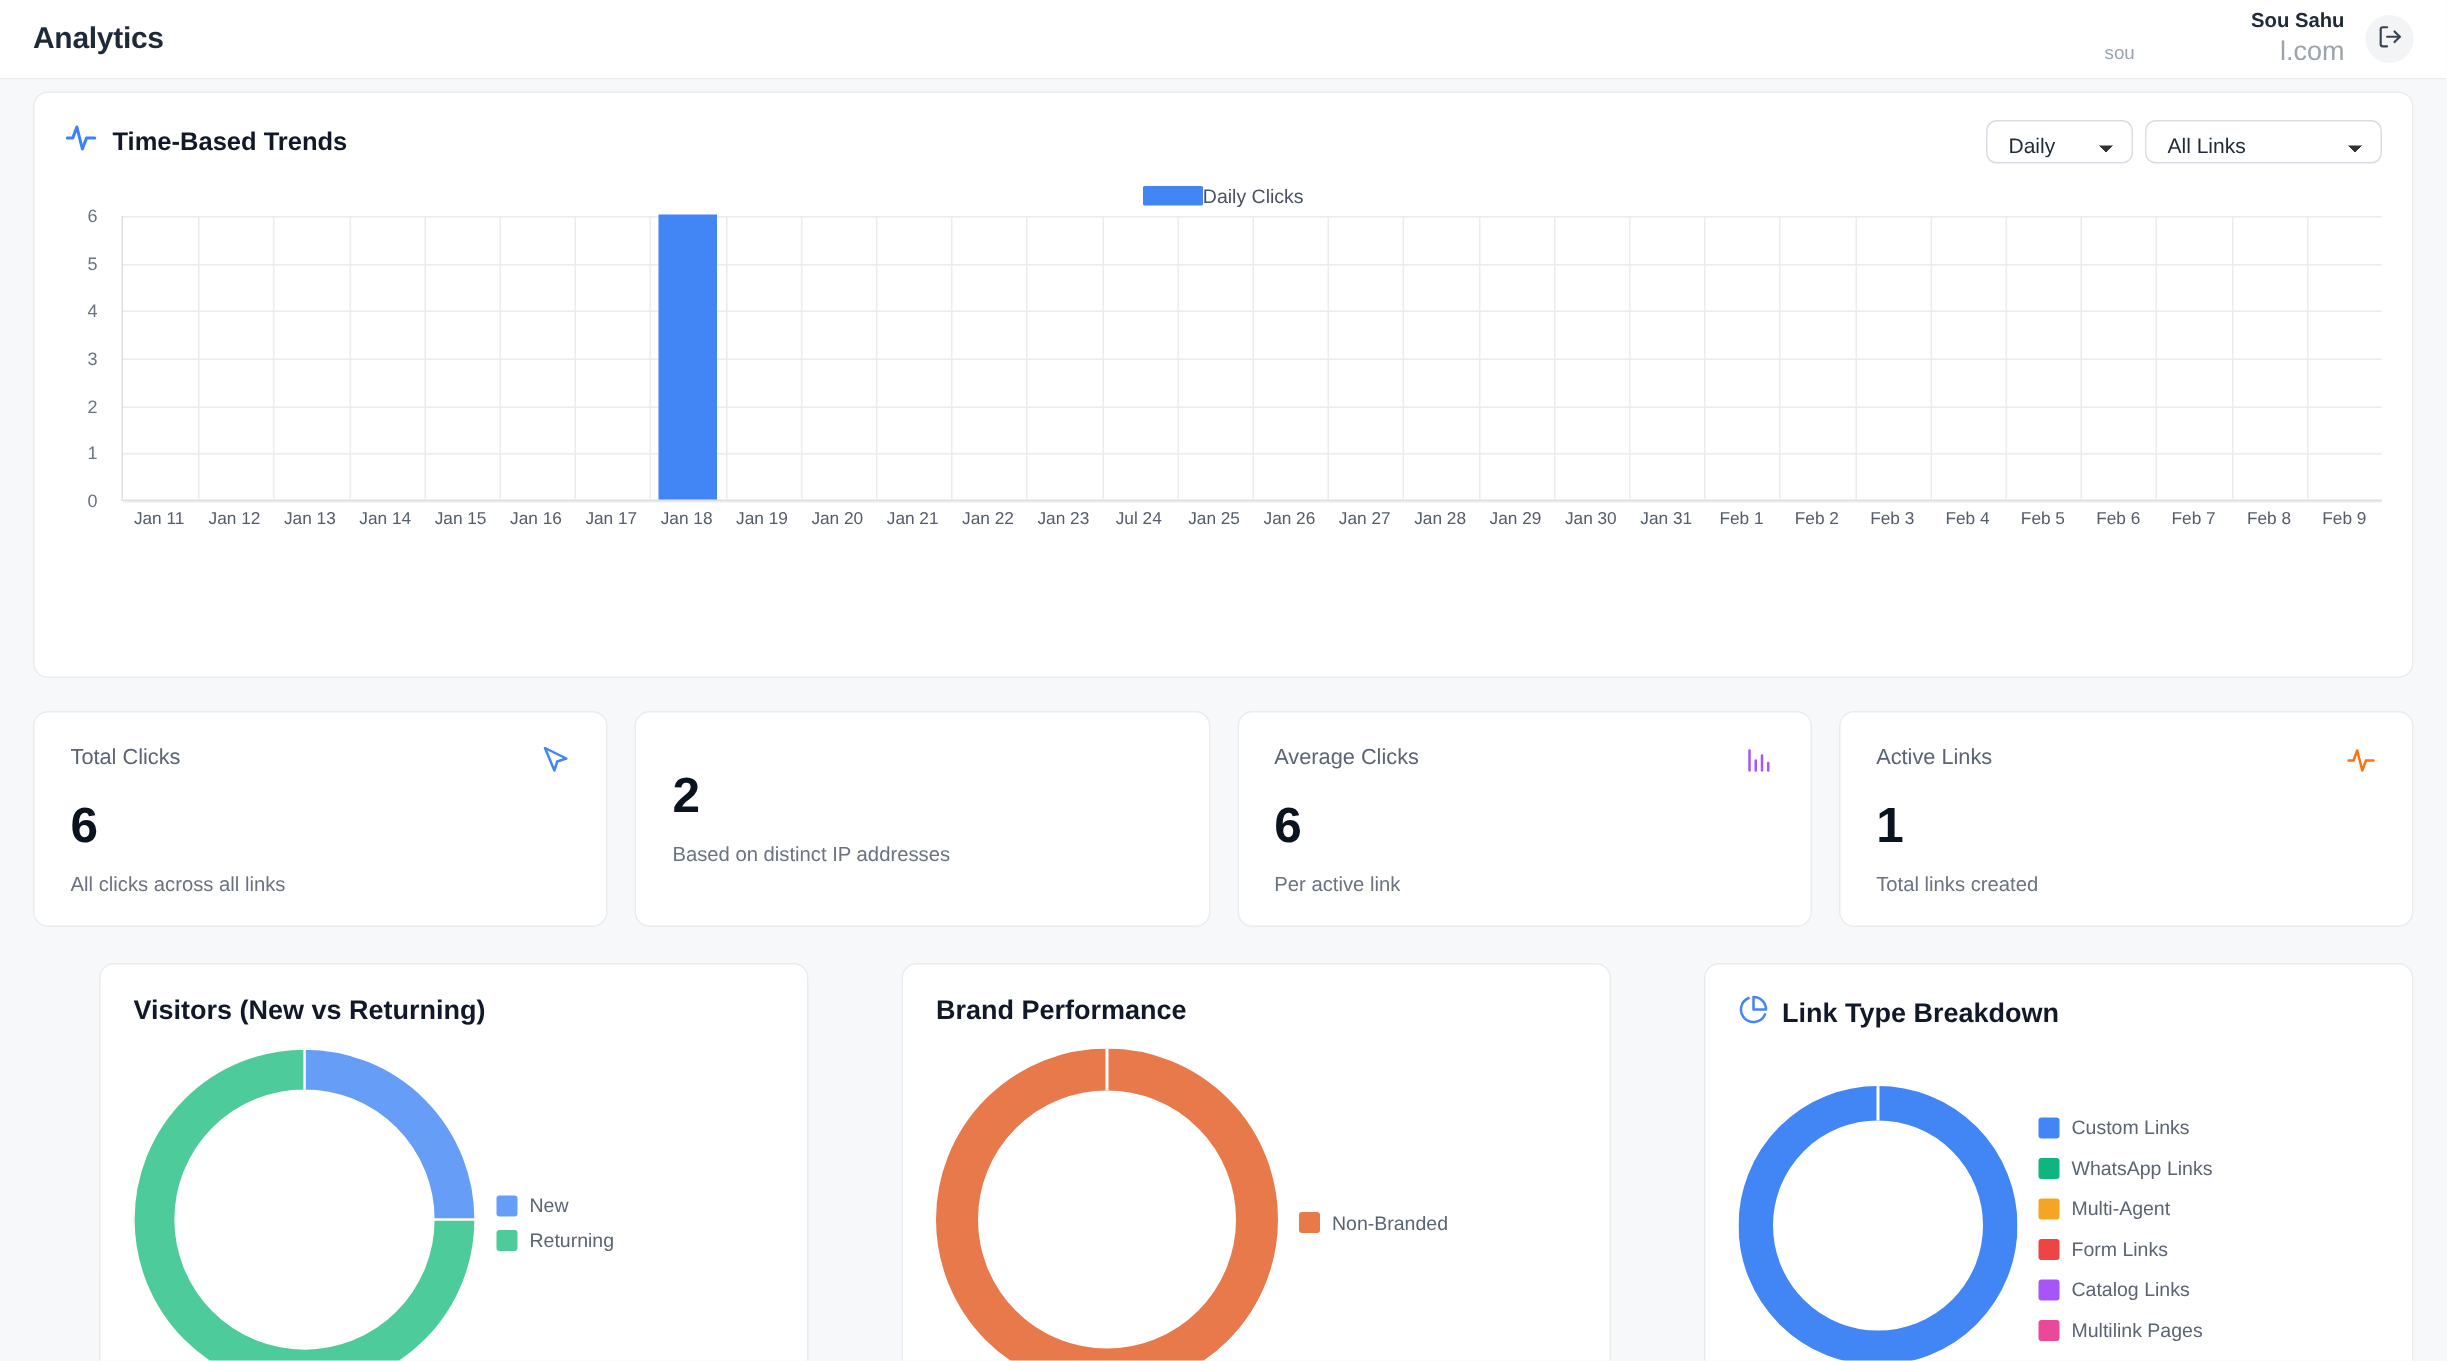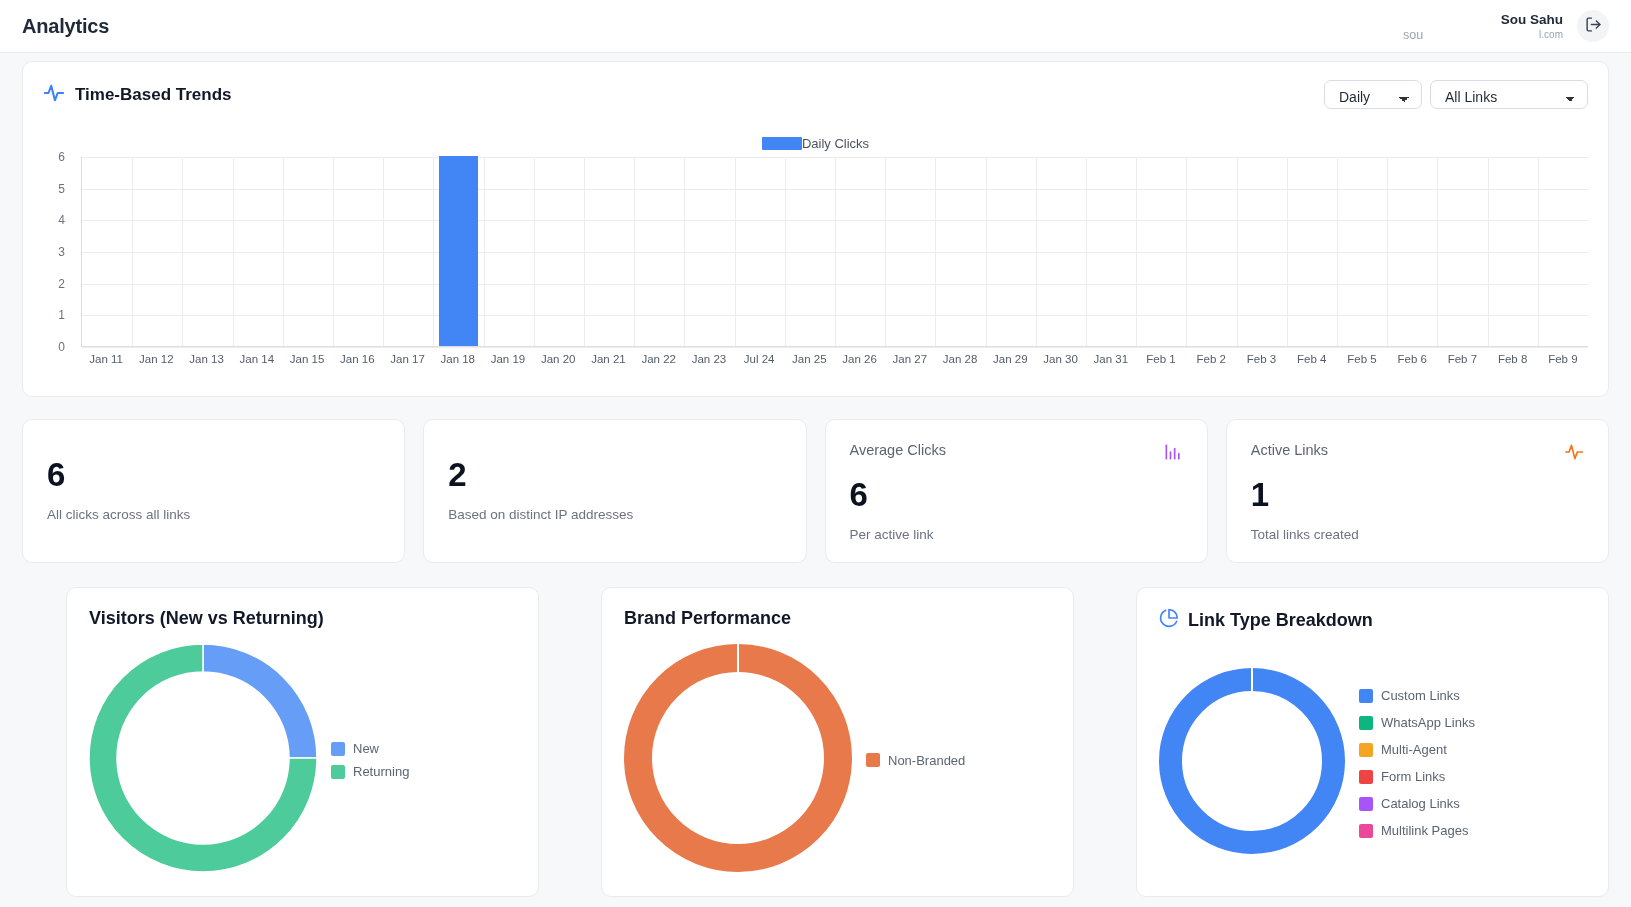--- a/index.html
+++ b/index.html
@@ -49,40 +49,40 @@
     text-align: right;
     line-height: 1.32;
     padding-right: 4px;
   }
   .user-name {
     font-size: 13.5px;
     font-weight: bold;
     color: #202b3a;
   }
   .user-email {
-    font-size: 10px;
+    font-size: 18px;
     color: #9aa3ae;
   }
   .logout-btn {
     width: 32px; height: 32px;
     border-radius: 50%;
     background: #f3f4f6;
     display: flex; align-items: center; justify-content: center;
     cursor: pointer;
     border: none;
   }
 
   
   .trends-panel {
     margin: 8px 22px 0 22px;
     background: #ffffff;
     border: 1px solid #e9ecef;
     border-radius: 10px;
     padding: 18px 20px 14px 20px;
-    height: 336px;
+    height: 391px;
     position: relative;
   }
   .trends-head {
     display: flex;
     align-items: center;
     gap: 10px;
   }
   .trends-title {
     font-size: 17px;
     font-weight: bold;
@@ -115,21 +115,21 @@
   }
   .sel-daily { width: 98px; }
   .sel-links { width: 158px; }
 
   
   .chart-legend {
     display: flex;
     justify-content: center;
     align-items: center;
     gap: 0;
-    margin-top: 27px;
+    margin-top: 14px;
   }
   .legend-swatch-wide {
     width: 40px; height: 13px;
     background: #4285f4;
     border-radius: 1px;
   }
   .legend-label {
     font-size: 13px;
     color: #4a5260;
   }
@@ -417,20 +417,28 @@
         <div class="x-tick" style="left: 88.3333%; text-align: center;">Feb 6</div>
         <div class="x-tick" style="left: 91.6667%;">Feb 7</div>
         <div class="x-tick" style="left: 95%;">Feb 8</div>
         <div class="x-tick" style="left: 98.3333%;">Feb 9</div>
       </div>
   </div>
 </div>
 
 <div class="stats-row" id="stats-row">
     <div class="stat-card">
+      <div class="stat-top">
+        <div class="stat-label">Total Clicks</div>
+        <div class="stat-icon">
+          <svg width="20" height="20" viewBox="0 0 24 24" fill="none" stroke="#4285f4" stroke-width="2" stroke-linecap="round" stroke-linejoin="round">
+            <path d="M4 2l7.5 18 2.3-7.2L21 10.4z"></path>
+          </svg>
+        </div>
+      </div>
       <div class="stat-value">6</div>
       <div class="stat-sub">All clicks across all links</div>
     </div>
     <div class="stat-card">
       <div class="stat-value">2</div>
       <div class="stat-sub">Based on distinct IP addresses</div>
     </div>
     <div class="stat-card">
       <div class="stat-top">
         <div class="stat-label">Average Clicks</div>

